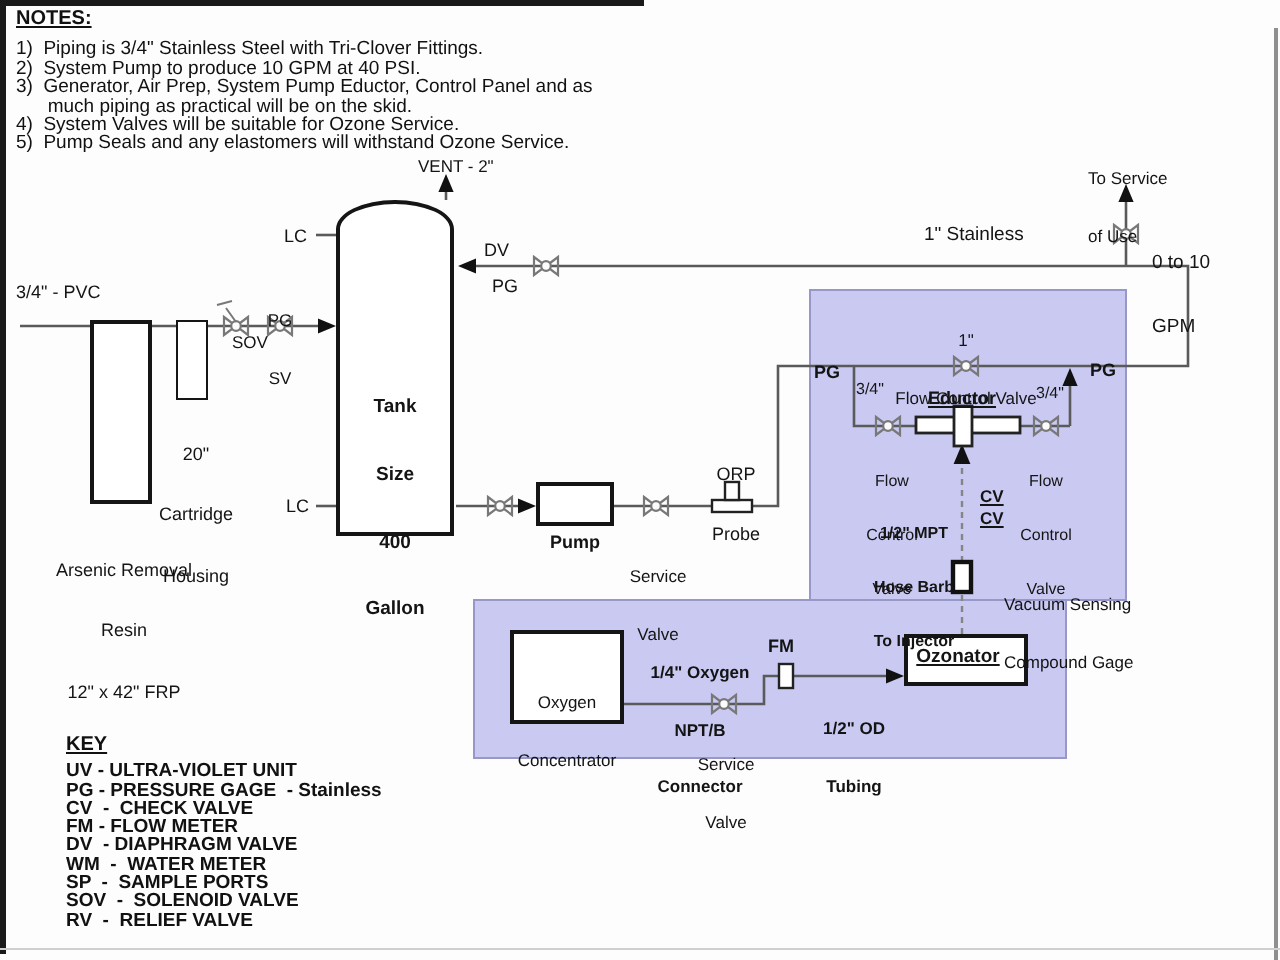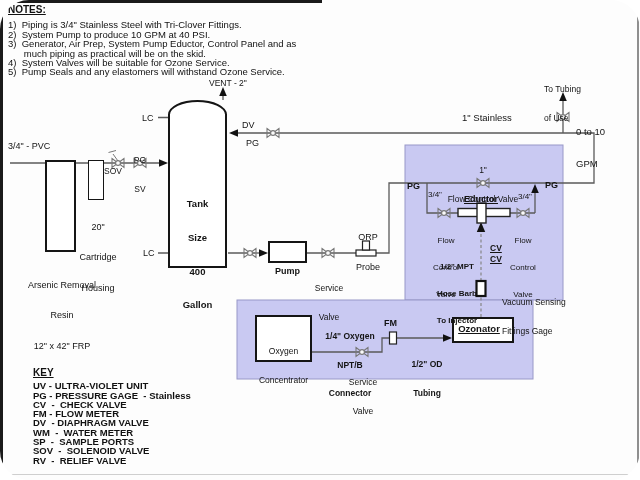--- a/index.html
+++ b/index.html
@@ -1,17 +1,17 @@
 <!DOCTYPE html>
 <html><head>
 <meta charset="utf-8">
 <style>
   html,body{margin:0;padding:0;background:#fff;}
   .sheet{position:relative;width:640px;height:480px;background:#fdfdfd;overflow:hidden;
-         font-family:"Liberation Sans","DejaVu Sans",sans-serif;color:#111;border-radius:29px;}
+         font-family:"Liberation Sans","DejaVu Sans",sans-serif;color:#111;}
   .lbl{position:absolute;font-size:9px;line-height:1.12;color:#141414;white-space:pre;}
   .c{text-align:center;}
   .b{font-weight:bold;}
   .u{text-decoration:underline;}
   .box{position:absolute;background:#fff;border:2px solid #151515;box-sizing:border-box;}
   .notes-line{font-size:9.5px;line-height:9.4px;white-space:pre;}
   .key-line{font-size:9.5px;line-height:9.3px;font-weight:bold;white-space:pre;}
   .bseg{position:absolute;}
   svg{position:absolute;left:0;top:0;}
 </style>
@@ -140,21 +140,21 @@
     <div class="key-line">SOV  -  SOLENOID VALVE</div>
     <div class="key-line">RV  -  RELIEF VALVE</div>
   </div>
 
   <div class="lbl" style="left:8px;top:141px;">3/4" - PVC</div>
 
   <div class="lbl c" style="left:128px;top:137px;width:24px;font-size:8.5px;">
     <div>PG</div>
     <div>SV</div>
   </div>
-  <div class="lbl" style="left:104px;top:167px;font-size:8.5px;">SOV</div>
+  <div class="lbl" style="left:116px;top:167px;font-size:8.5px;">SOV</div>
 
   <div class="lbl c" style="left:62px;top:202px;width:72px;">
     <div>20"</div>
     <div>Cartridge</div>
     <div>Housing</div>
   </div>
 
   <div class="lbl c" style="left:12px;top:260px;width:100px;">
     <div>Arsenic Removal</div>
     <div>Resin</div>
@@ -183,21 +183,21 @@
   </div>
 
   <div class="lbl c" style="left:349px;top:212px;width:38px;">
     <div>ORP</div>
     <div>Probe</div>
   </div>
 
   <div class="lbl" style="left:462px;top:113px;font-size:9.5px;">1" Stainless</div>
 
   <div class="lbl" style="left:544px;top:66px;font-size:8.5px;">
-    <div>To Tubing</div>
+    <div>To Service</div>
     <div>of Use</div>
   </div>
 
   <div class="lbl" style="left:576px;top:106px;font-size:9.5px;">
     <div>0 to 10</div>
     <div>GPM</div>
   </div>
 
   <div class="lbl c" style="left:433px;top:147px;width:100px;font-size:8.5px;">
     <div>1"</div>
@@ -226,21 +226,21 @@
     <div>1/2" MPT</div>
     <div>Hose Barb</div>
     <div>To Injector</div>
   </div>
 
   <div class="lbl b u" style="left:490px;top:244px;font-size:8.5px;">CV</div>
   <div class="lbl b u" style="left:490px;top:255px;font-size:8.5px;">CV</div>
 
   <div class="lbl" style="left:490px;top:279px;font-size:8.5px;margin-left:12px;">
     <div>Vacuum Sensing</div>
-    <div>Fittings Gage</div>
+    <div>Compound Gage</div>
   </div>
 
   <div class="lbl c" style="left:255px;top:328px;width:57px;font-size:8.5px;">
     <div>Oxygen</div>
     <div>Concentrator</div>
   </div>
 
   <div class="lbl c b" style="left:318px;top:313px;width:64px;font-size:8.5px;">
     <div>1/4" Oxygen</div>
     <div>NPT/B</div>

